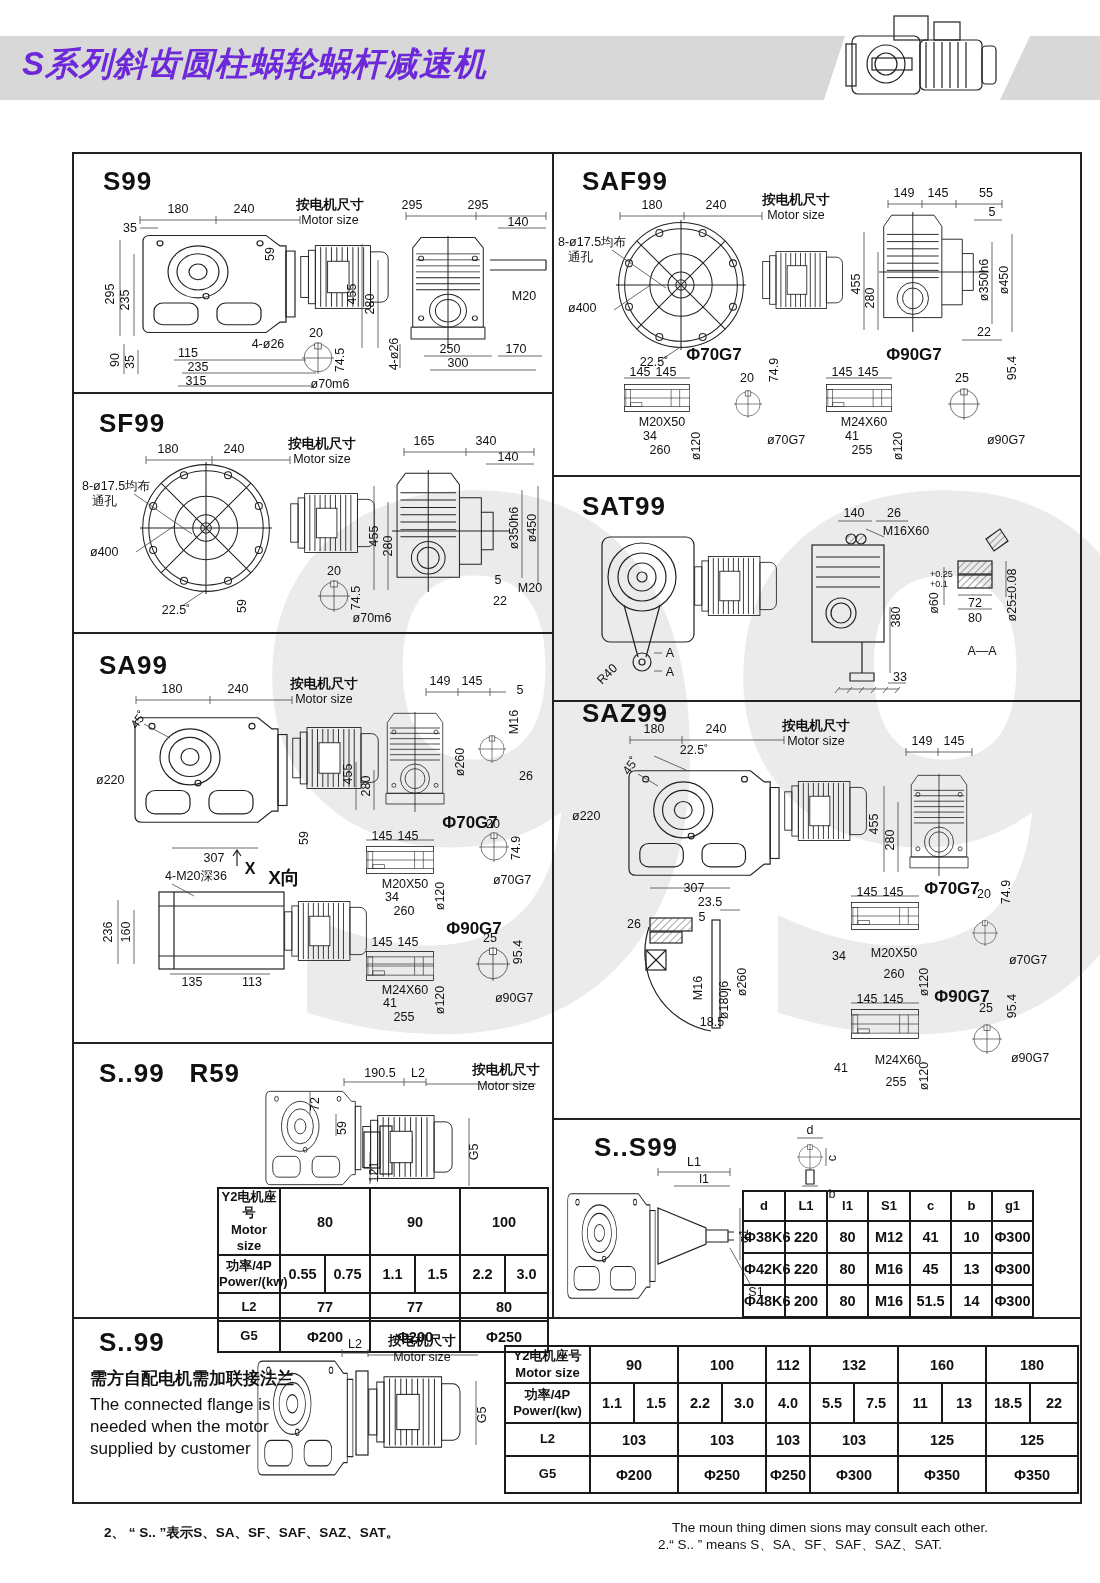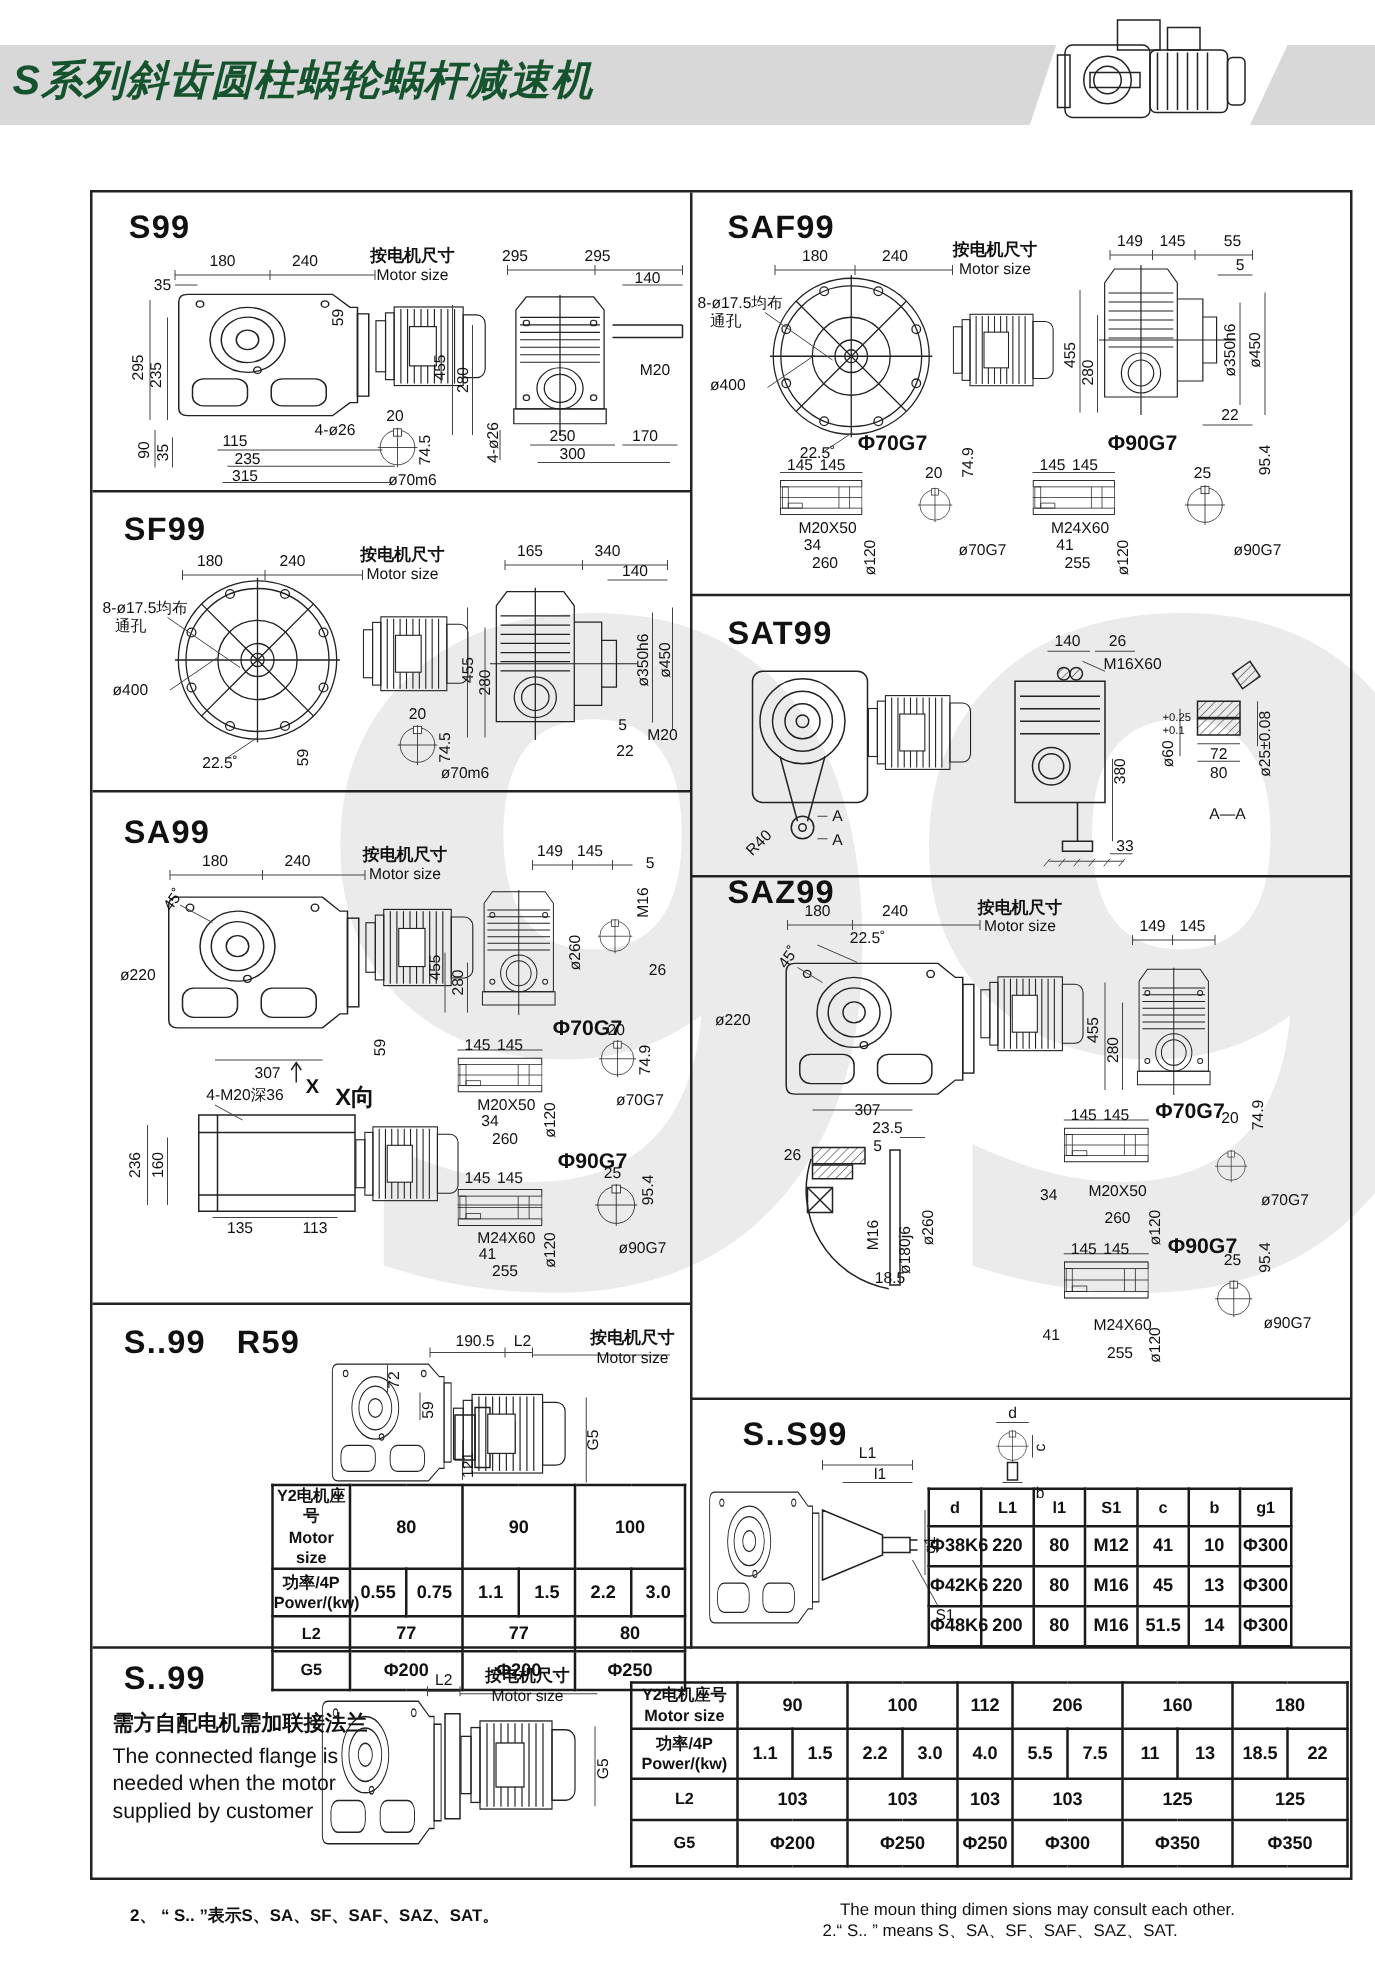--- a/index.html
+++ b/index.html
@@ -2,22 +2,22 @@
 <html><head>
 <meta charset="utf-8">
 <style>
   html,body{margin:0;padding:0;background:#fff;}
   .page{position:relative;width:1100px;height:1583px;background:#fff;overflow:hidden;
         font-family:"Liberation Sans",sans-serif;color:#111;}
   
   .band{position:absolute;background:#d8d8d8;}
   .band1{left:0;top:36px;width:845px;height:64px;clip-path:polygon(0 0,100% 0,97.5% 100%,0 100%);}
   .band2{left:1000px;top:36px;width:100px;height:64px;clip-path:polygon(30px 0,100% 0,100% 100%,0 100%);}
-  .htitle{position:absolute;left:10px;top:42px;font-size:33px;font-weight:bold;font-style:italic;
-          letter-spacing:1px;color:#14532d;white-space:nowrap;}
+  .htitle{position:absolute;left:22px;top:42px;font-size:33px;font-weight:bold;font-style:italic;
+          letter-spacing:1px;color:#6d28d9;white-space:nowrap;}
   
   .wm{position:absolute;left:235px;top:415px;font-size:720px;line-height:1;font-weight:bold;
       color:#ebebeb;letter-spacing:-30px;z-index:0;font-family:"DejaVu Sans",sans-serif;}
   
   .mainbox{position:absolute;left:72px;top:152px;width:1006px;height:1348px;border:2px solid #222;z-index:1;}
   .div{position:absolute;background:#222;}
   .panel{position:absolute;}
   .ptitle{position:absolute;font-size:26px;font-weight:600;letter-spacing:1px;color:#111;white-space:pre;}
   .ptxt{position:absolute;font-size:17px;color:#111;white-space:nowrap;}
   .draw{position:absolute;left:0;top:0;}
@@ -598,21 +598,21 @@
             <col style="width:44px">
             <col style="width:44px">
             <col style="width:48px">
           </colgroup>
         <tbody>
             <tr style="height:37px">
           <td class="hd"><span>Y2电机座号</span><br><span>Motor size</span></td>
           <td colspan="2">90</td>
           <td colspan="2">100</td>
           <td>112</td>
-          <td colspan="2">206</td>
+          <td colspan="2">132</td>
           <td colspan="2">160</td>
           <td colspan="2">180</td>
         </tr>
         <tr style="height:40px">
           <td class="hd"><span>功率/4P</span><br><span>Power/(kw)</span></td>
           <td>1.1</td>
           <td>1.5</td>
           <td>2.2</td>
           <td>3.0</td>
           <td>4.0</td>

